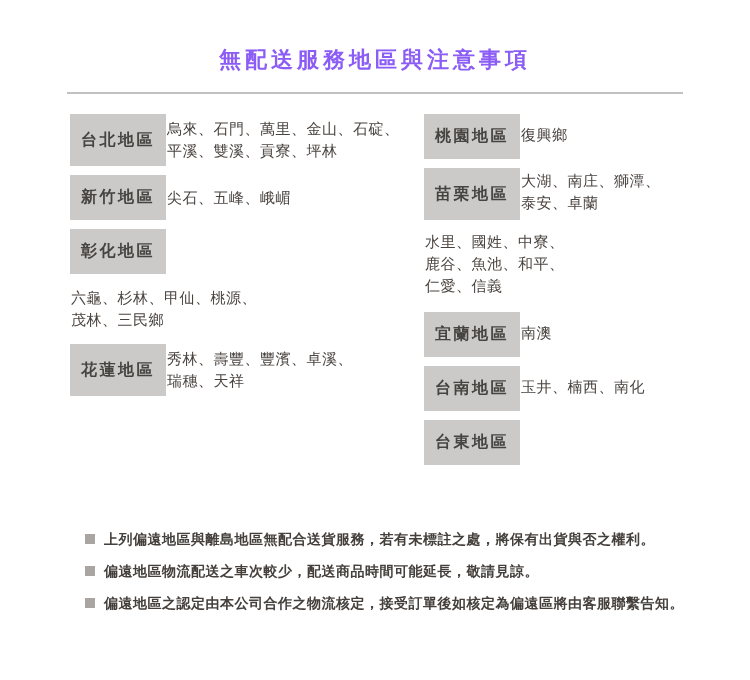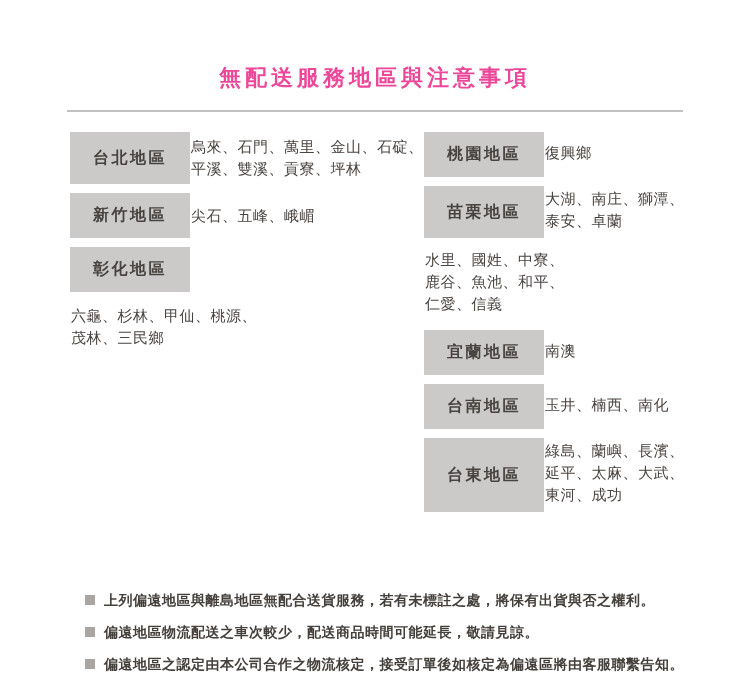--- a/index.html
+++ b/index.html
@@ -10,26 +10,27 @@
   .page {
     position: relative;
     width: 750px;
     height: 680px;
     background: #ffffff;
     font-family: "Liberation Sans", "DejaVu Sans", sans-serif;
     color: #4a4440;
     overflow: hidden;
   }
   .title {
-    padding-top: 63px;
+    padding-top: 39px;
     text-align: center;
     font-size: 22px;
     font-weight: bold;
     letter-spacing: 4px;
-    color: #ec4899;
+    color: #8b5cf6;
+    margin-top: 6px;
   }
   .divider {
     margin: 17px auto 0 auto;
     width: 616px;
     height: 2px;
     background: #c2c1c0;
   }
   .content {
     display: flex;
     padding: 20px 58px 0 70px;
@@ -41,21 +42,21 @@
   .col-right {
     flex: 1;
     font-family: Liberation Mono, monospace;
   }
   .row {
     display: flex;
     align-items: stretch;
     margin-bottom: 9px;
   }
   .region-label {
-    width: 120px;
+    width: 96px;
     min-height: 45px;
     flex-shrink: 0;
     background: #cbcac8;
     display: flex;
     align-items: center;
     justify-content: center;
     font-size: 16px;
     font-weight: bold;
     letter-spacing: 2.5px;
     color: #474340;
@@ -65,21 +66,21 @@
     padding: 4px 0;
     display: flex;
     align-items: center;
     font-size: 15px;
     line-height: 22px;
     letter-spacing: 0.5px;
     white-space: pre-line;
     color: #4a4440;
   }
   .notes {
-    margin-top: 69px;
+    margin-top: 55px;
     padding-left: 85px;
     padding-right: 40px;
   }
   .note {
     display: flex;
     align-items: flex-start;
     margin-bottom: 12px;
   }
   .bullet {
     width: 10px;
@@ -116,20 +117,25 @@
         <div class="region-label">新竹地區</div>
         <div class="region-areas">尖石、五峰、峨嵋</div>
       </div>
       <div class="row">
         <div class="region-label">彰化地區</div>
       </div>
       <div class="row">
         <div class="region-areas">六龜、杉林、甲仙、桃源、
 茂林、三民鄉</div>
       </div>
+      <div class="row">
+        <div class="region-label">花蓮地區</div>
+        <div class="region-areas">秀林、壽豐、豐濱、卓溪、
+瑞穗、天祥</div>
+      </div>
     </div>
 
     <div class="col-right">
       <div class="row">
         <div class="region-label">桃園地區</div>
         <div class="region-areas">復興鄉</div>
       </div>
       <div class="row">
         <div class="region-label">苗栗地區</div>
         <div class="region-areas">大湖、南庄、獅潭、
@@ -143,23 +149,20 @@
       <div class="row">
         <div class="region-label">宜蘭地區</div>
         <div class="region-areas">南澳</div>
       </div>
       <div class="row">
         <div class="region-label">台南地區</div>
         <div class="region-areas">玉井、楠西、南化</div>
       </div>
       <div class="row">
         <div class="region-label">台東地區</div>
-        <div class="region-areas">綠島、蘭嶼、長濱、
-延平、太麻、大武、
-東河、成功</div>
       </div>
     </div>
 
   </div>
 
   <div class="notes">
     <div class="note">
       <span class="bullet"></span>
       <span class="note-text">上列偏遠地區與離島地區無配合送貨服務，若有未標註之處，將保有出貨與否之權利。</span>
     </div>

